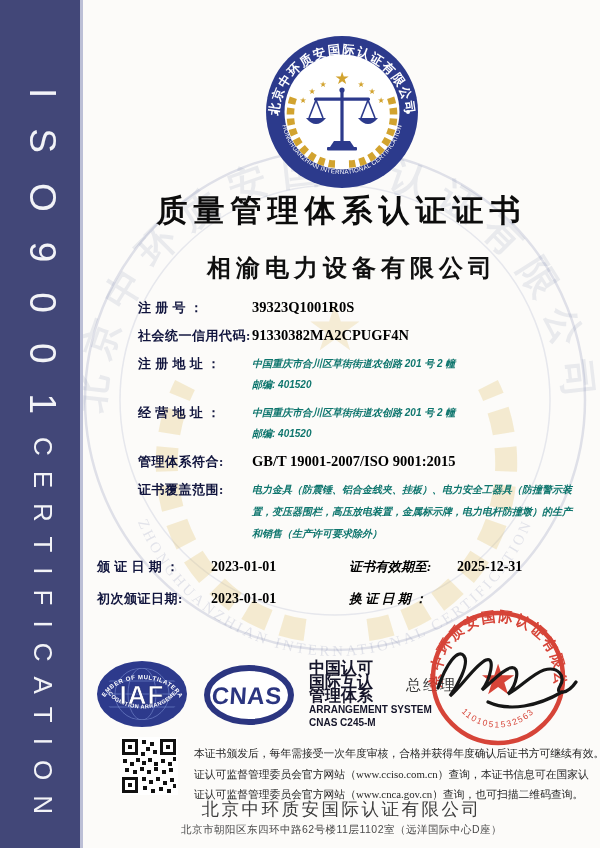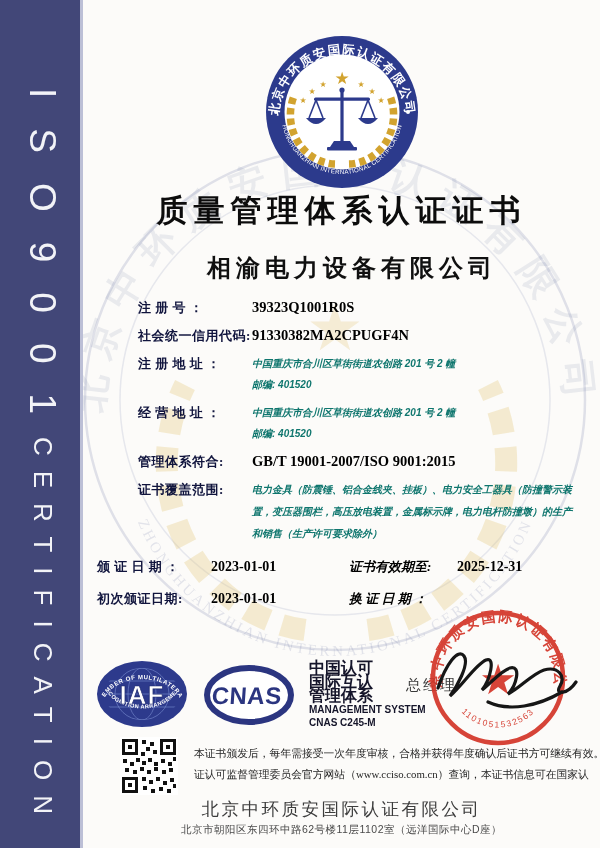--- a/index.html
+++ b/index.html
@@ -220,21 +220,21 @@
     <text x="47" y="45" text-anchor="middle" font-family="Liberation Sans, sans-serif" font-weight="bold" font-size="26" fill="#ffffff" stroke="#1d2a6e" stroke-width="0.7" letter-spacing="1">IAF</text>
   </svg>
   <svg width="92" height="62" viewBox="0 0 92 62" style="margin-top:5px">
     <ellipse cx="46" cy="31" rx="42" ry="27" fill="#ffffff" stroke="#2b3580" stroke-width="6"></ellipse>
     <text x="46" y="40" text-anchor="middle" font-family="Liberation Sans, sans-serif" font-weight="bold" font-size="24" fill="#2b3580" letter-spacing="0.5" transform="skewX(-4)">CNAS</text>
   </svg>
   <div class="accr-text">
     <div class="cn">中国认可</div>
     <div class="cn">国际互认</div>
     <div class="cn">管理体系</div>
-    <div class="en">MANAGEMENT SYSTEM</div>
+    <div class="en">ARRANGEMENT SYSTEM</div>
     <div class="en">CNAS C245-M</div>
   </div>
 </div>
 
 <div class="gm-title">总经理</div>
 
 <svg class="seal" viewBox="0 0 140 140">
   <defs>
     <path id="sealTop" d="M 14,84 A 57.5,57.5 0 1 1 126,84" fill="none"></path>
     <path id="sealBot" d="M 27,96 A 51,51 0 0 0 113,96" fill="none"></path>
@@ -298,16 +298,17 @@
       <rect x="31" y="52" width="4" height="4"></rect>
     <rect x="39" y="50" width="4" height="4"></rect>
       <rect x="47" y="52" width="4" height="4"></rect>
       <rect x="53" y="47" width="3" height="4"></rect>
   </g>
 </svg>
 
 <div class="notice">
   <div>本证书颁发后，每年需接受一次年度审核，合格并获得年度确认后证书方可继续有效。</div>
   <div>证认可监督管理委员会官方网站（www.cciso.com.cn）查询，本证书信息可在国家认</div>
+  <div>证认可监督管理委员会官方网站（www.cnca.gov.cn）查询，也可扫描二维码查询。</div>
 </div>
 
 <div class="issuer">北京中环质安国际认证有限公司</div>
 <div class="issuer-addr">北京市朝阳区东四环中路62号楼11层1102室（远洋国际中心D座）</div>
 
 </body></html>

